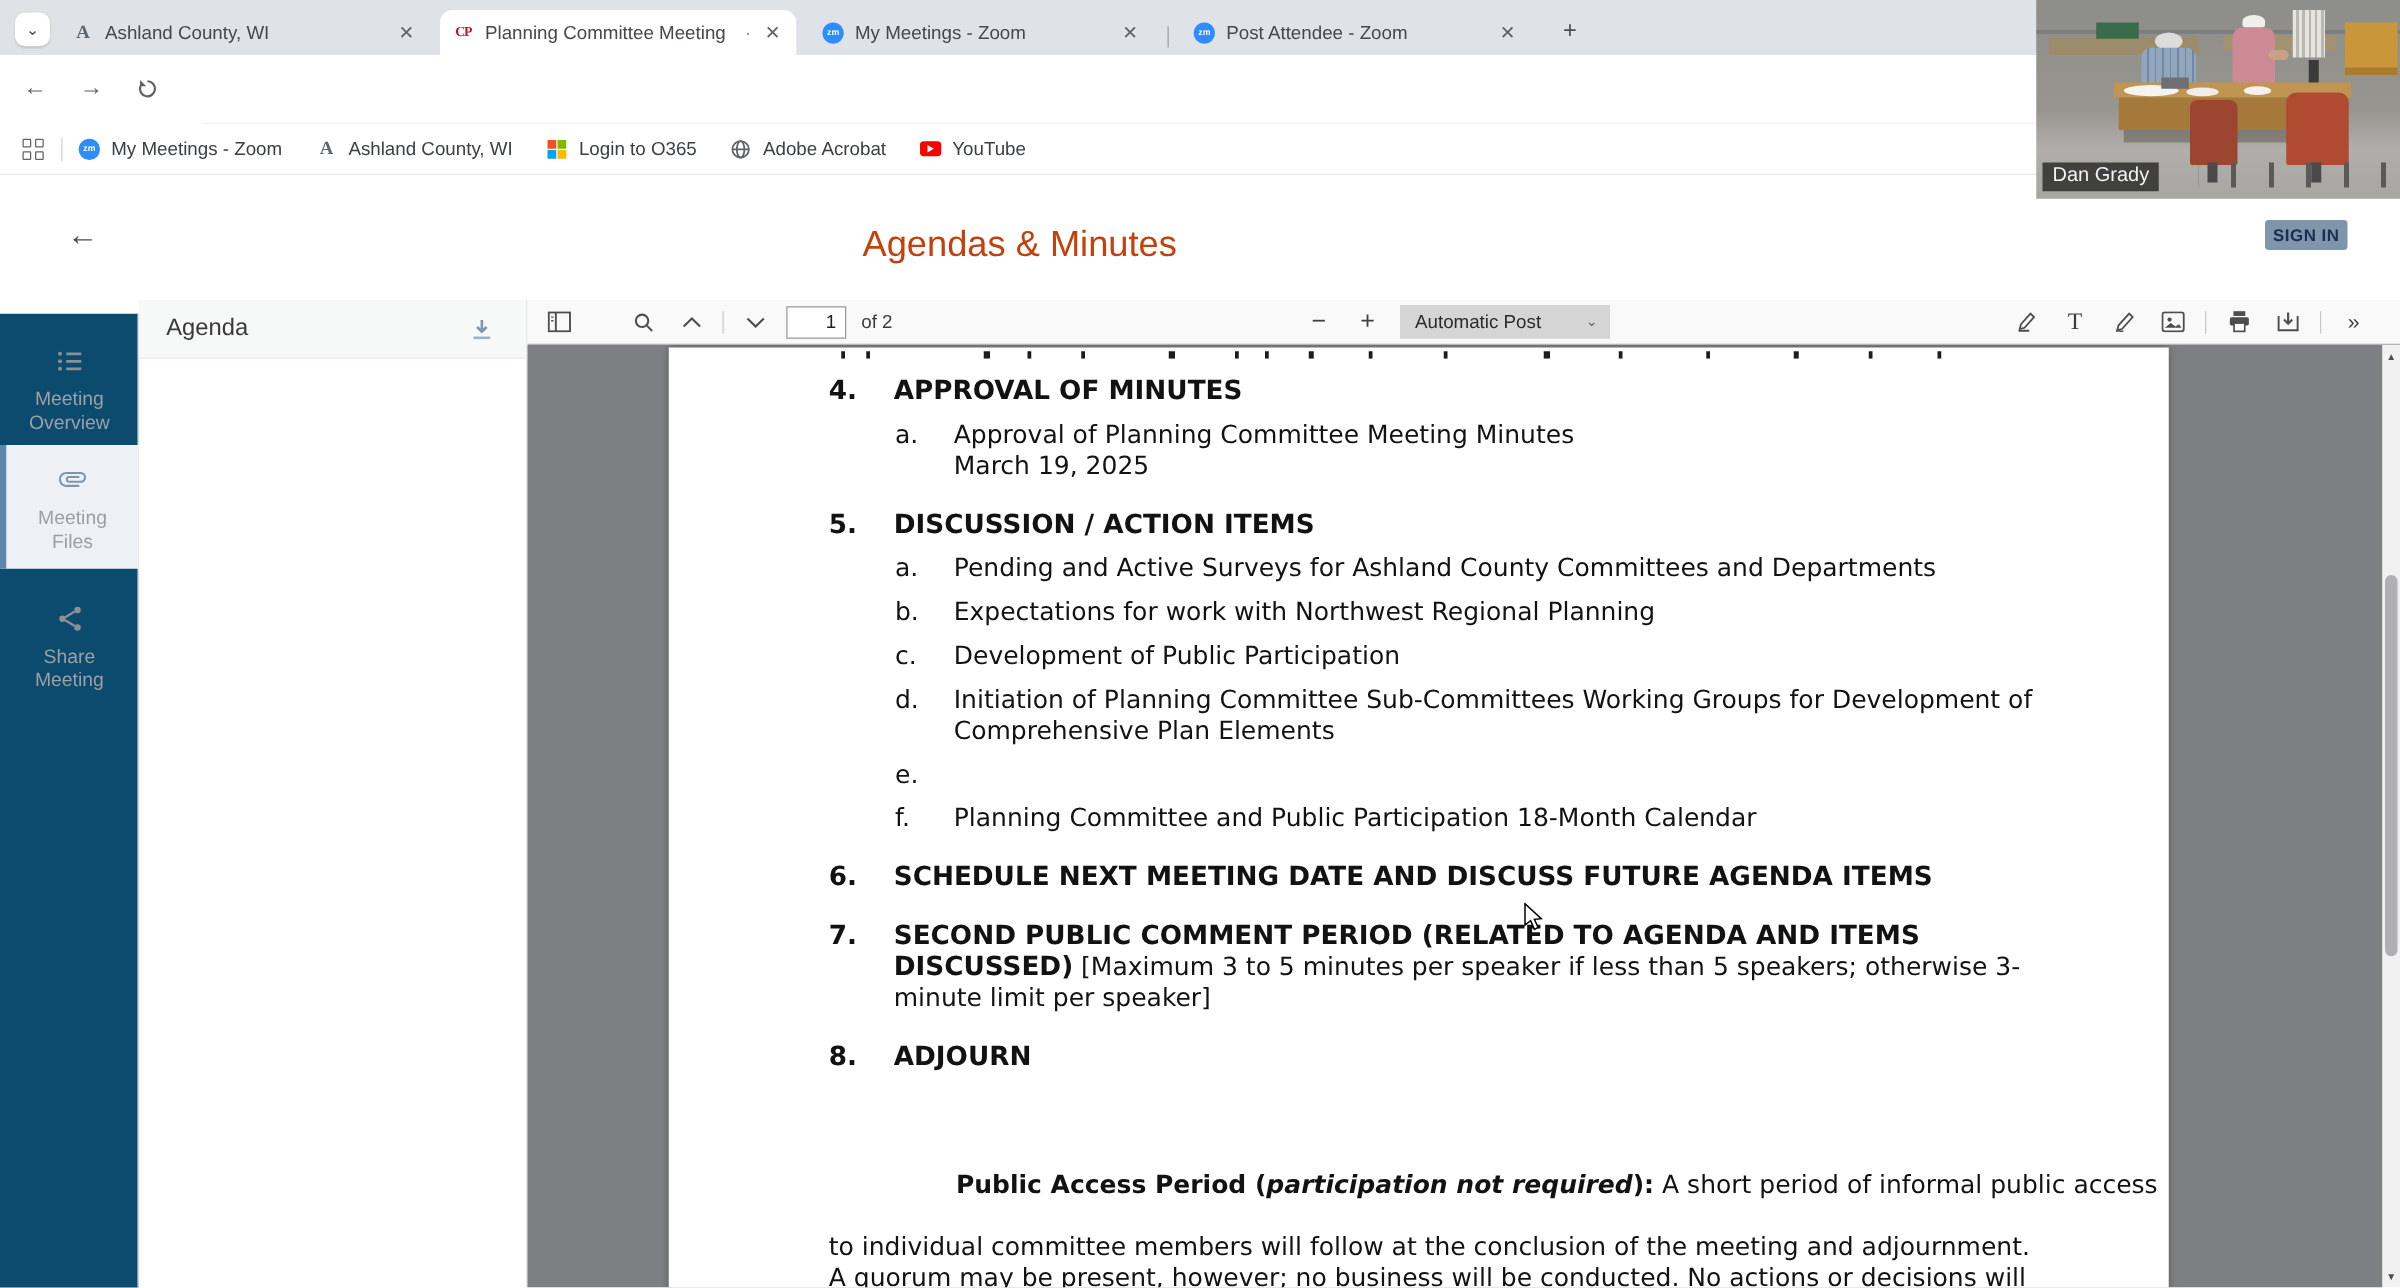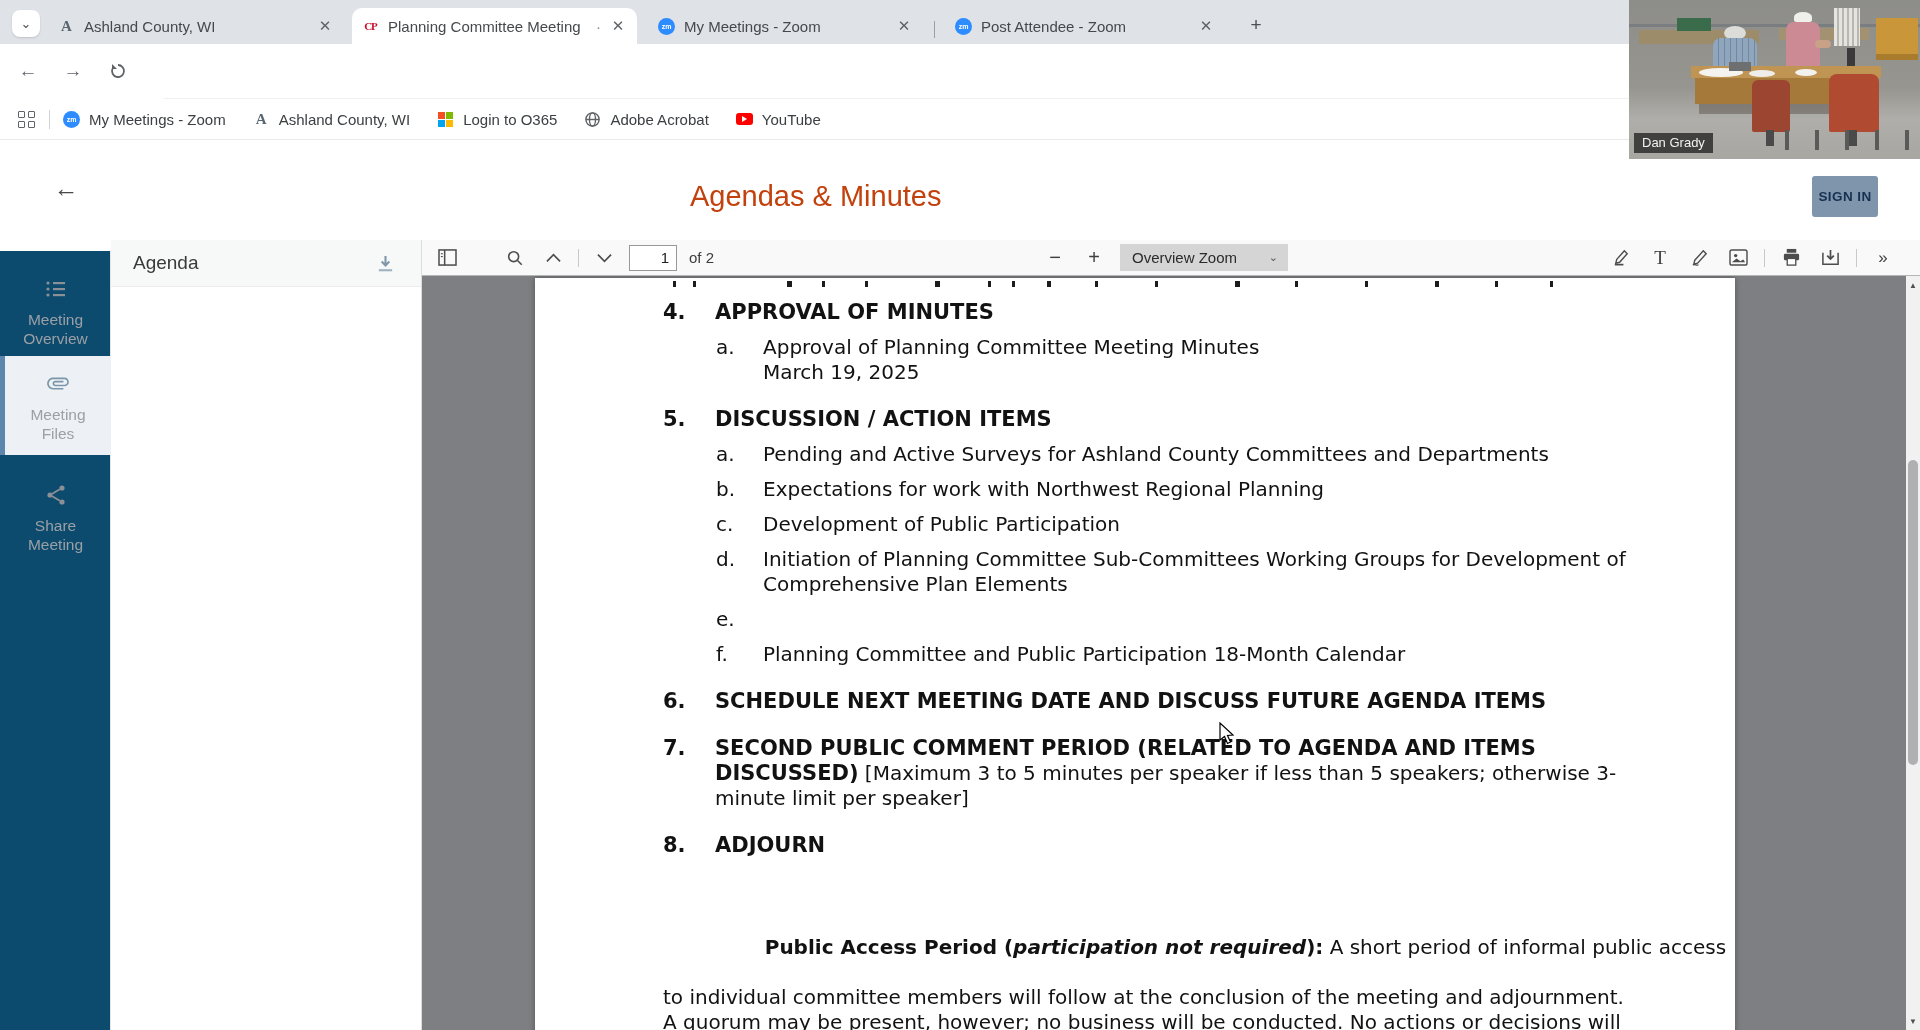--- a/index.html
+++ b/index.html
@@ -54,21 +54,21 @@
     align-items:center; justify-content:center; color:#4a4a4a; font-size:25px; }
   .logo { position:absolute; left:120px; top:14px; width:560px; height:84px; }
   .logo-main { font-family:"Liberation Serif", serif; font-weight:600; font-size:37px; letter-spacing:3px;
     color:#4e5b66; white-space:nowrap; }
   .logo-sub { position:absolute; left:120px; top:34px; display:flex; align-items:center; gap:12px; }
   .logo-sub:before, .logo-sub:after { content:""; width:86px; height:1px; background:#b9c7d6; }
   .logo-script { font-family:"DejaVu Serif", serif; font-style:italic; font-size:37px; color:#85a3c2; }
   .hdr-titles { position:absolute; left:690px; top:40px; display:flex; align-items:baseline; gap:22px; }
   .hdr-title { font-size:29px; color:#c2410c; }
   .hdr-sub { font-size:20px; color:#2f2f31; }
-  .signin { position:absolute; left:1812px; top:36px; width:66px; height:41px; background:#7e95ac;
+  .signin { position:absolute; left:1812px; top:36px; width:66px; height:24px; background:#7e95ac;
     border-radius:3px; border:none; color:#17304f; font-weight:bold; font-size:13.5px;
     display:flex; align-items:center; justify-content:center; letter-spacing:.4px; }
 
   
   .main { position:absolute; left:0; top:240px; width:1920px; height:790px; }
   .rail { position:absolute; left:0; top:11px; width:111px; height:790px; background:#0c4a6e;
     border-right:1px solid #e5e5e5; }
   .rail-item { position:absolute; left:0; width:111px; display:flex; flex-direction:column;
     align-items:center; text-align:center; color:#9aa0a6; font-size:15.5px; line-height:19px;
     padding-top:14px; }
@@ -145,21 +145,21 @@
   .v-paper2 { left:120px; top:70px; width:26px; height:7px; background:#eeede9; border-radius:50%; }
   .v-paper3 { left:166px; top:69px; width:22px; height:7px; background:#f2f1ed; border-radius:50%; }
   .v-laptop { left:100px; top:62px; width:22px; height:9px; background:#6d6f70; }
   .v-chair1 { left:123px; top:80px; width:38px; height:52px; background:#9c4632; border-radius:6px 6px 2px 2px; }
   .v-chair1:after { content:""; position:absolute; left:14px; top:50px; width:8px; height:16px; background:#4a4a4a; }
   .v-chair2 { left:200px; top:74px; width:50px; height:58px; background:#b04a30; border-radius:8px 8px 2px 2px; }
   .v-chair2:after { content:""; position:absolute; left:20px; top:56px; width:8px; height:16px; background:#4a4a4a; }
   .v-legs { left:130px; top:130px; width:150px; height:20px;
     background:repeating-linear-gradient(90deg,transparent 0 26px,#5a5a58 26px 30px); }
   .v-name { position:absolute; left:5px; bottom:6px; background:rgba(38,38,38,.8); color:#f2f2f2;
-    font-size:13px; padding:2px 8px 3px; }
+    font-size:16px; padding:2px 8px 3px; }
 
   
   .cursor { position:absolute; left:1218px; top:722px; z-index:99; }
 </style>
 </head>
 <body>
 
 <div class="screen">
 
   <div class="tabstrip">
@@ -350,21 +350,21 @@
                 <path d="M1 1.5 8 8.5 15 1.5" fill="none" stroke="#4d4d4d" stroke-width="1.8"></path>
               </svg>
           </span>
           <input class="page-input" value="1" style="">
           <span class="of-label">of 2</span>
         </div>
         <div class="tb-zoom">
           <span class="tb-btn" style="font-size:20px;color:#3f3f3f;">−</span>
           <span class="tb-btn" style="font-size:20px;color:#3f3f3f;">+</span>
           <div class="zoom-dd">
-            <span>Overview Zoom</span>
+            <span>Automatic Post</span>
             <span class="dd-chev">⌄</span>
           </div>
         </div>
         <div class="tb-right">
           <span class="tb-btn">
             <svg width="19" height="19" viewBox="0 0 20 20">
                 <path d="M5 12 13 3l3 3-8 9-4 1z" fill="none" stroke="#4d4d4d" stroke-width="1.5"></path>
                 <line x1="3" y1="17.5" x2="12" y2="17.5" stroke="#4d4d4d" stroke-width="1.8"></line>
               </svg>
           </span>

